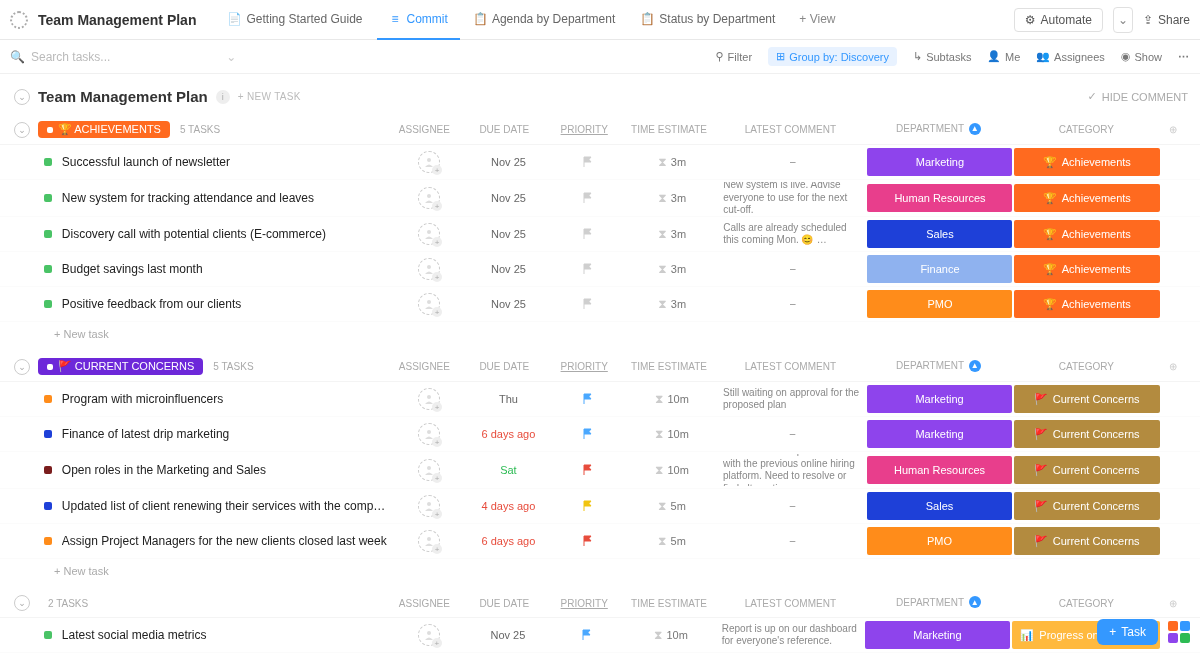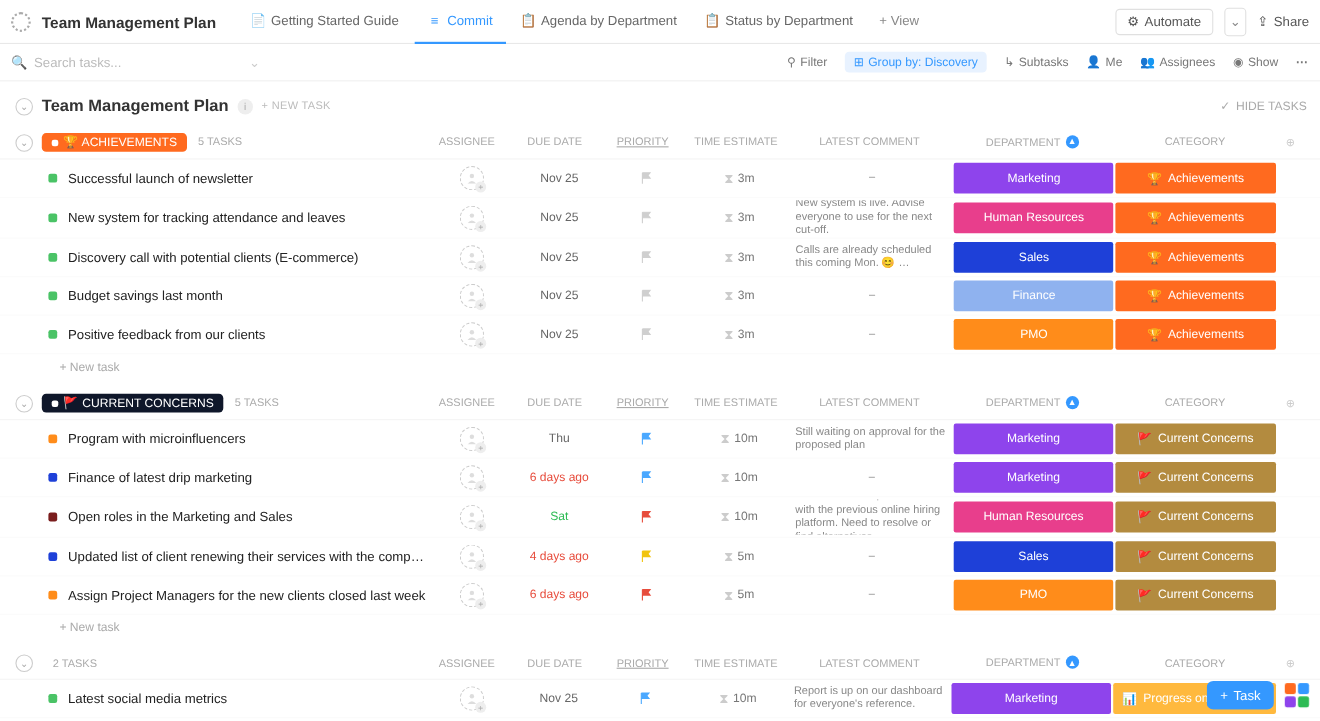--- a/index.html
+++ b/index.html
@@ -131,21 +131,21 @@
       </div>
     <div class="item dots">⋯</div>
   </div>
 </div>
 
 <div class="page-header">
   <span class="collapse-caret">⌄</span>
   <span class="page-title">Team Management Plan</span>
   <span class="info-dot">i</span>
   <span class="new-task-pill">+ NEW TASK</span>
-  <span class="hide-closed">✓ <span>HIDE TASKS</span></span>
+  <span class="hide-closed">✓ <span>HIDE COMMENT</span></span>
 </div>
 
 <div id="sections">
     <div class="section">
       <div style="position:relative;">
         <div class="col-headers">
           <div class="c-name" style="display:flex;align-items:center;">
             <span class="collapse-caret">⌄</span>
             <span class="status-pill" style="background:#ff6a1f"><span class="pill-dot"></span>🏆 Achievements</span>
             <span class="task-count">5 TASKS</span>
@@ -310,21 +310,21 @@
         </span>
         <span class="cell col-add"></span>
       </div>
       <div class="newtask-row">+ New task</div>
     </div>
     <div class="section">
       <div style="position:relative;">
         <div class="col-headers">
           <div class="c-name" style="display:flex;align-items:center;">
             <span class="collapse-caret">⌄</span>
-            <span class="status-pill" style="background:#0f172a"><span class="pill-dot"></span>🚩 Current Concerns</span>
+            <span class="status-pill" style="background:#6d28d9"><span class="pill-dot"></span>🚩 Current Concerns</span>
             <span class="task-count">5 TASKS</span>
           </div>
           <div class="col-assign">ASSIGNEE</div>
           <div class="col-due">DUE DATE</div>
           <div class="col-pri">PRIORITY</div>
           <div class="col-est">TIME ESTIMATE</div>
           <div class="col-comment">LATEST COMMENT</div>
           <div class="col-dept">DEPARTMENT <span class="sort-badge">▲</span></div>
           <div class="col-cat">CATEGORY</div>
           <div class="col-add plus-circle">⊕</div>

